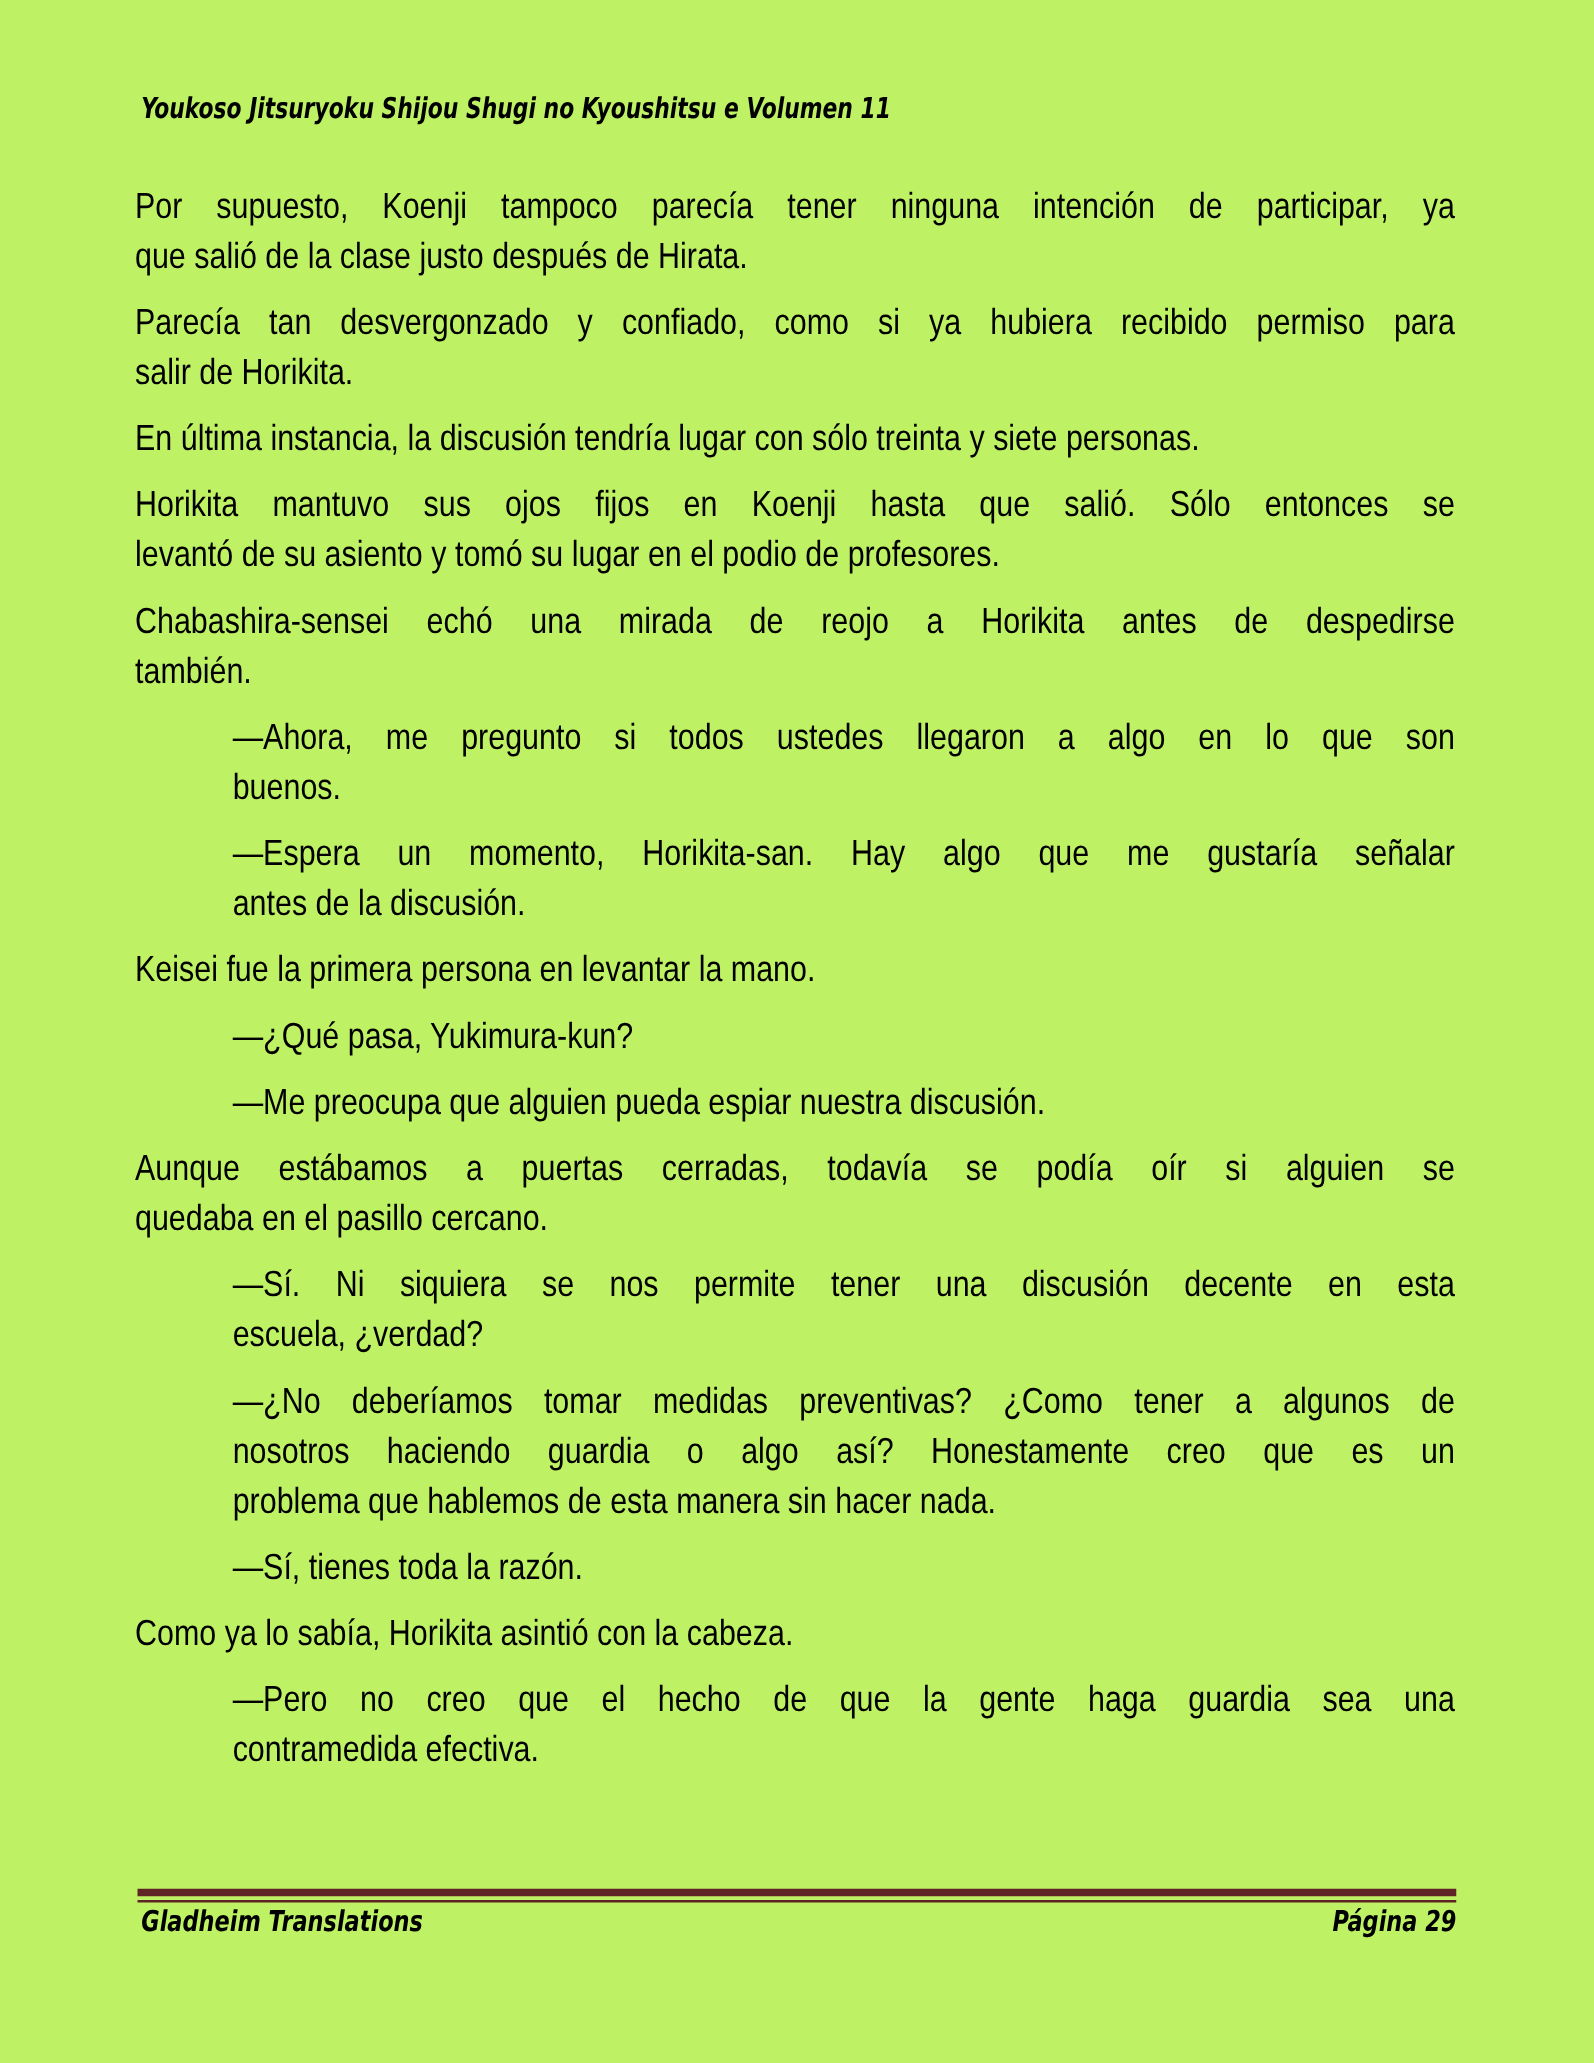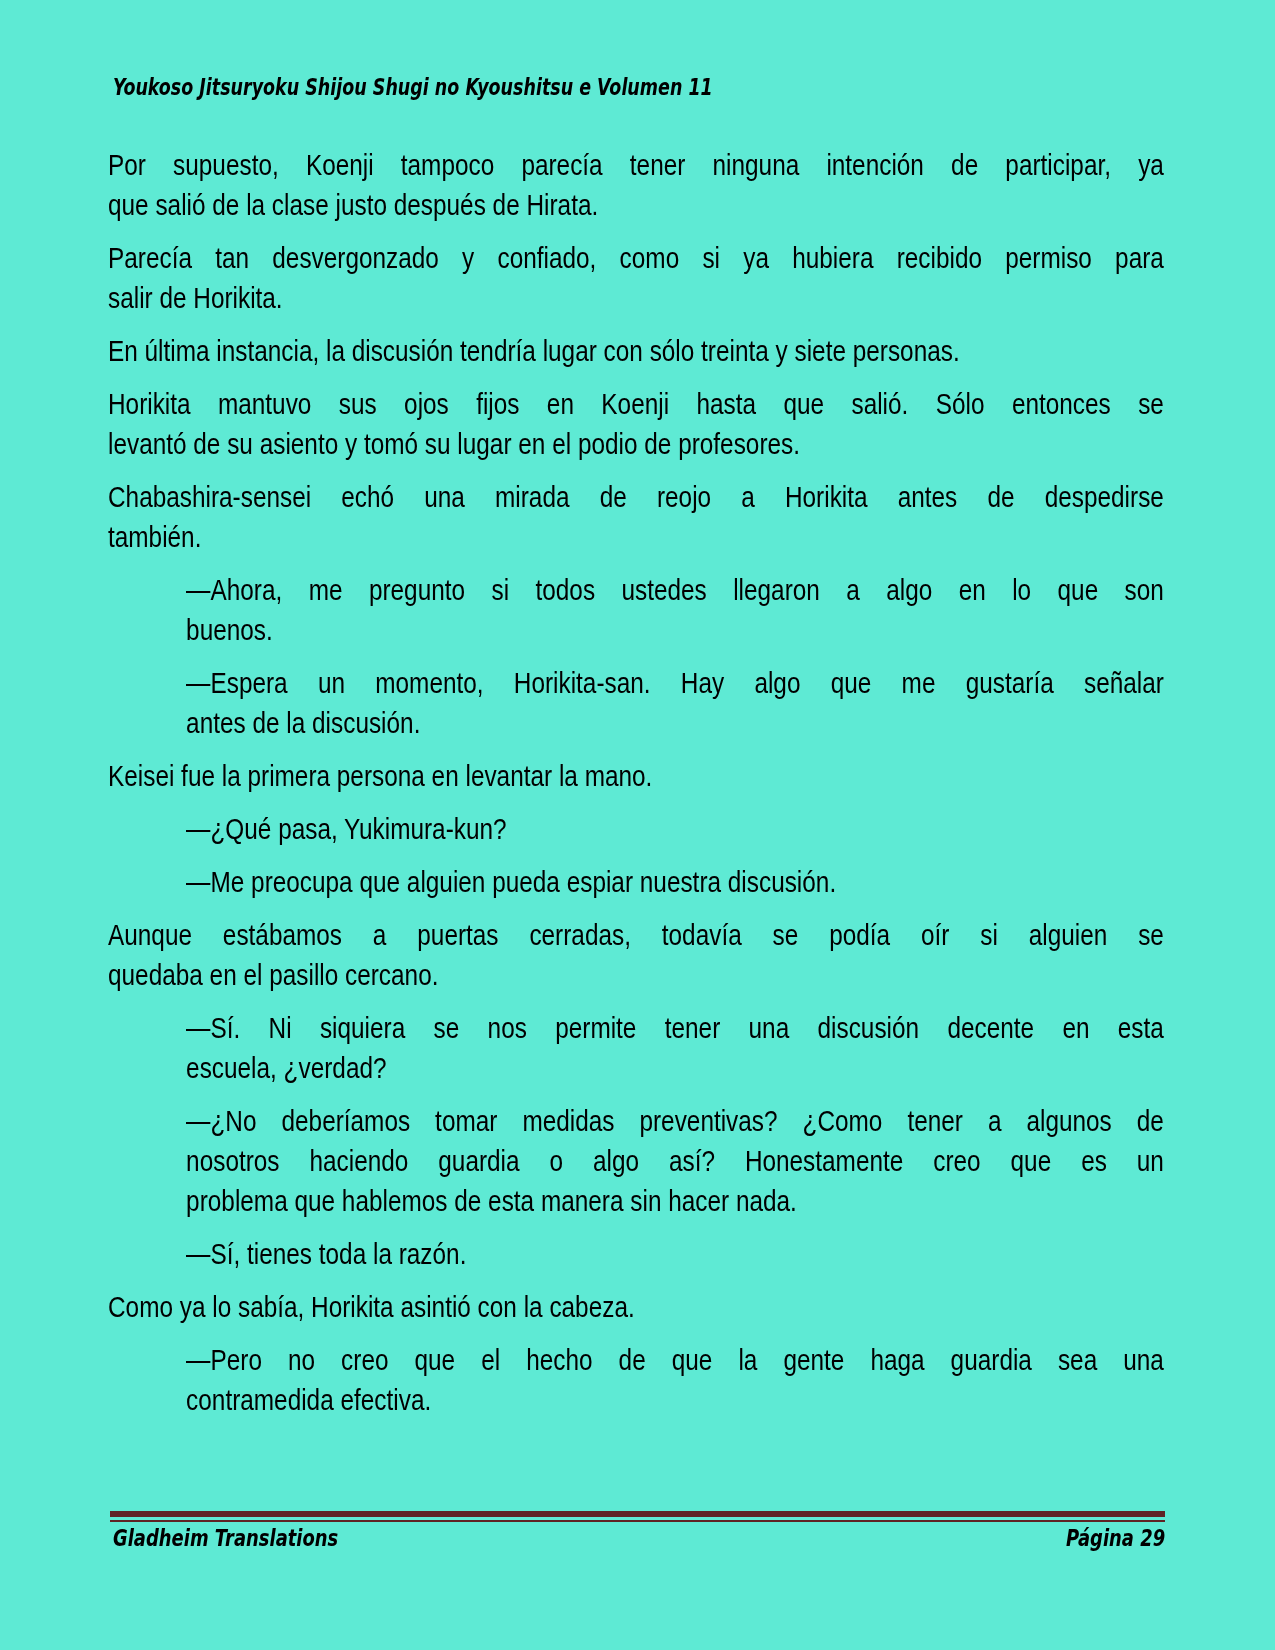--- a/index.html
+++ b/index.html
@@ -73,21 +73,21 @@
   }
   .footer-right {
     right: 110px;
     transform: scaleX(0.78);
     transform-origin: right top;
   }
 </style>
 </head>
 <body>
 
-<div class="page" style="background: #5eead4;">
+<div class="page" style="background: #bef264;">
 
   <div class="header">Youkoso Jitsuryoku Shijou Shugi no Kyoushitsu e Volumen 11</div>
 
   <div class="body-wrap">
       <div class="para">
         <div class="line just">Por supuesto, Koenji tampoco parecía tener ninguna intención de participar, ya</div>
         <div class="line">que salió de la clase justo después de Hirata.</div>
       </div>
       <div class="para">
         <div class="line just">Parecía tan desvergonzado y confiado, como si ya hubiera recibido permiso para</div>

